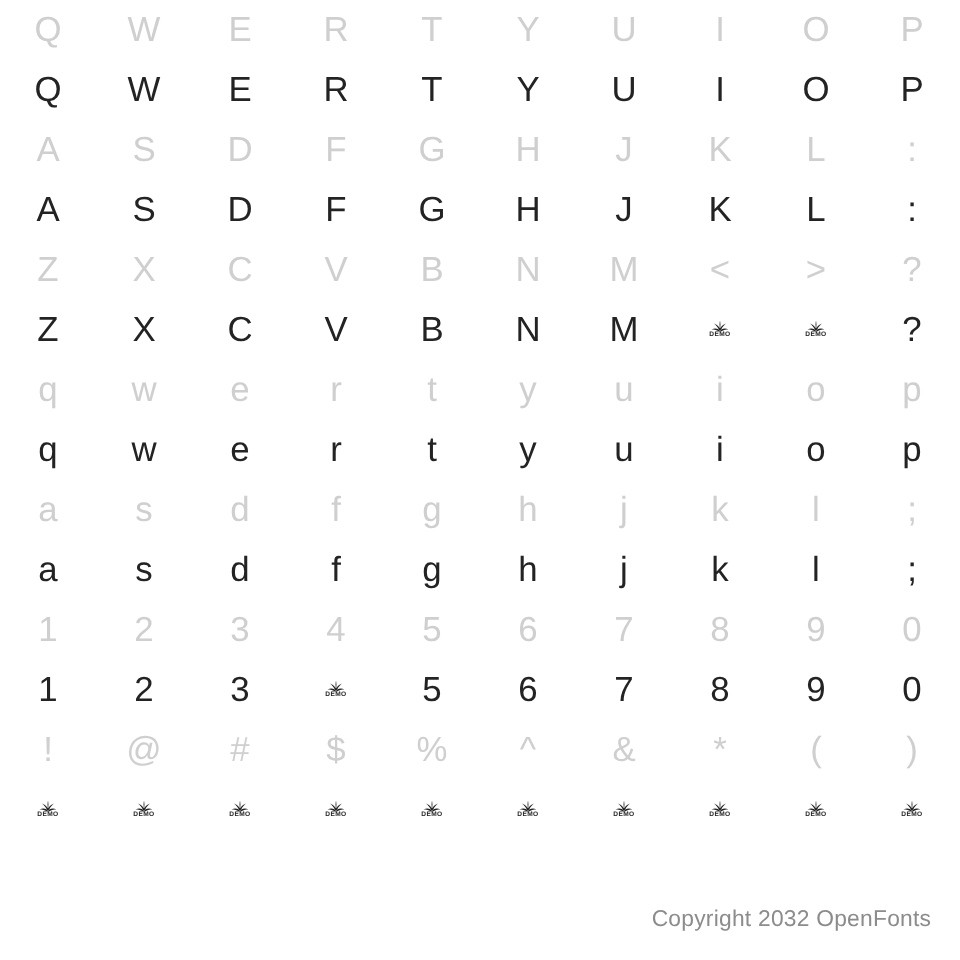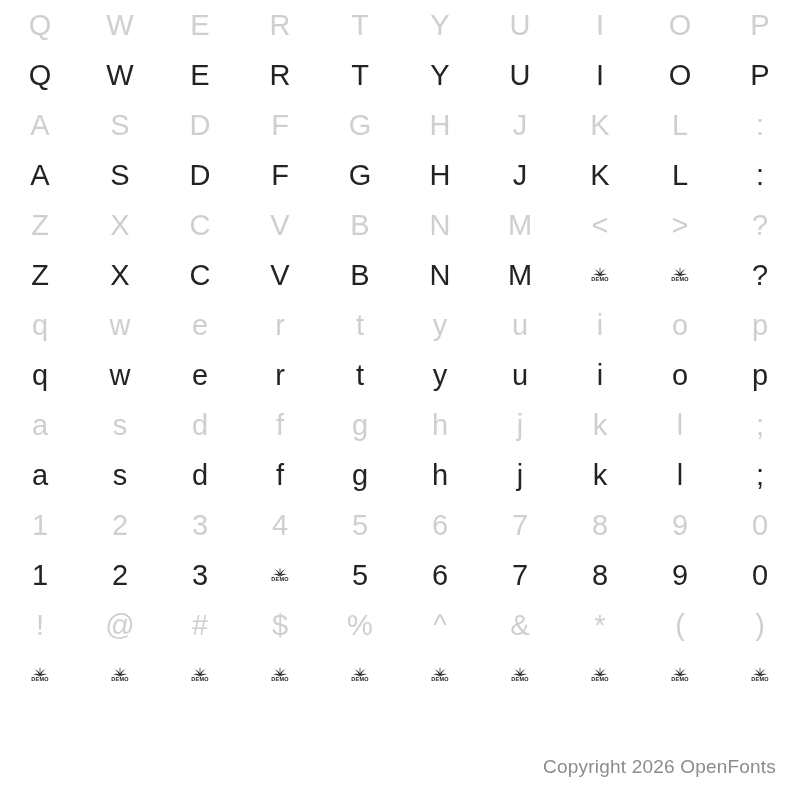--- a/index.html
+++ b/index.html
@@ -369,14 +369,14 @@
             <path fill="currentColor" d="M15 19 C11 16 7 15 2 15 C6 13 10 13 14 15 Z"></path>
             <path fill="currentColor" d="M17 19 C21 16 25 15 30 15 C26 13 22 13 18 15 Z"></path>
             <path fill="currentColor" d="M15 17 C13 12 10 8 6 5 C11 7 14 10 16 14 Z"></path>
             <path fill="currentColor" d="M17 17 C19 12 22 8 26 5 C21 7 18 10 16 14 Z"></path>
             <path fill="currentColor" d="M16 15 C15 9 15 5 16 0 C17 5 17 9 16 15 Z"></path>
           </svg>
           <span class="word">DEMO</span>
         </span>
       </div>
     </div>
-  <div class="footer">Copyright 2026 OpenFonts</div>
+  <div class="footer">Copyright 2032 OpenFonts</div>
 </div>
 
 </body></html>

